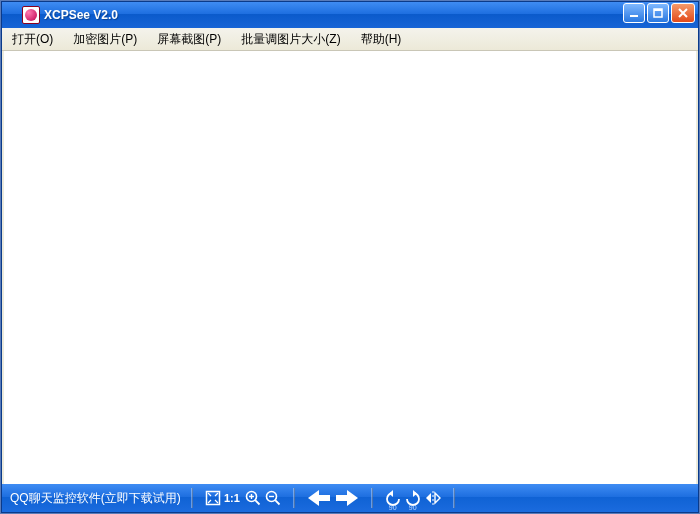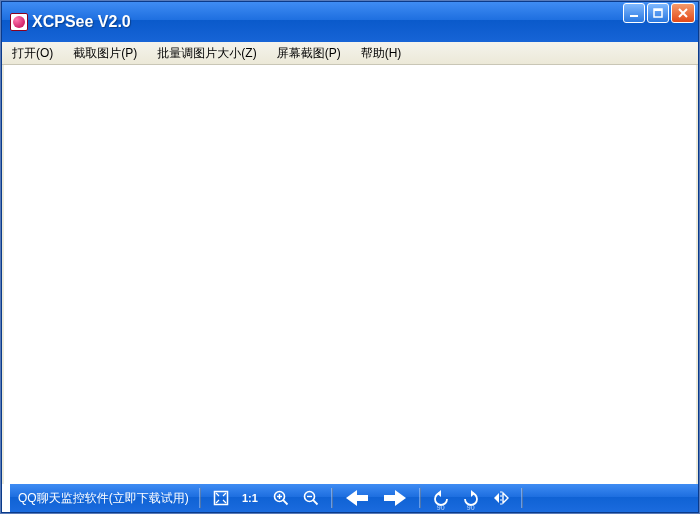--- a/index.html
+++ b/index.html
@@ -1,37 +1,37 @@
 <!DOCTYPE html>
 <html><head>
 <meta charset="utf-8">
 <style>
   html,body{margin:0;padding:0;width:700px;height:514px;overflow:hidden;font-family:"Microsoft YaHei","SimSun",Arial,sans-serif;background:#5a7bb8;}
   .window{position:absolute;left:1px;top:1px;width:698px;height:512px;border:1px solid #0a3a8a;box-sizing:border-box;background:#fff;display:flex;flex-direction:column;}
   
-  .titlebar{height:40px;background:linear-gradient(to bottom,#3f8cf3 0%,#1e6fe0 45%,#0a5acb 46%,#1764d6 100%);display:flex;align-items:center;color:#fff;font-size:16px;font-weight:bold;padding-left:8px;position:relative;}
+  .titlebar{height:26px;background:linear-gradient(to bottom,#3f8cf3 0%,#1e6fe0 45%,#0a5acb 46%,#1764d6 100%);display:flex;align-items:center;color:#fff;font-size:12px;font-weight:bold;padding-left:20px;position:relative;}
   .titlebar .app-icon{width:16px;height:16px;background:#fff;border:1px solid #8a0020;border-radius:2px;margin-right:4px;position:relative;flex:0 0 auto;}
   .titlebar .app-icon::before{content:"";position:absolute;inset:2px;border-radius:50%;background:radial-gradient(circle at 30% 30%,#ff7ab0,#c00050);}
   .titlebar .title-text{flex:1 1 auto;white-space:nowrap;text-shadow:1px 1px 1px rgba(0,0,0,.3);}
   .win-btns{display:flex;height:100%;align-items:flex-start;padding-top:2px;padding-right:3px;gap:2px;}
   .win-btn{width:22px;height:20px;border:1px solid #fff;border-radius:3px;display:flex;align-items:center;justify-content:center;box-sizing:border-box;}
   .win-min,.win-max{background:linear-gradient(to bottom,#7fb8ff,#2a78e0);}
   .win-close{background:linear-gradient(to bottom,#f59a6a,#e24a1a);width:24px;}
   .win-btn svg{display:block;}
   
   .menubar{height:22px;background:linear-gradient(to bottom,#f4f3ec,#ece9d8);border-bottom:1px solid #c9c6b6;display:flex;align-items:center;font-size:12px;color:#000;padding:0 4px;gap:8px;}
   .menubar .mitem{padding:2px 6px;white-space:nowrap;cursor:default;}
   .menubar .mitem.disabled{color:#9e9b8e;}
   
   .content{flex:1 1 auto;background:#fff;border-left:2px solid #eceadb;border-right:2px solid #eceadb;}
   
-  .toolbar{height:28px;background:linear-gradient(to bottom,#3f8cf3 0%,#1e6fe0 45%,#0f62d4 46%,#1b6bde 100%);display:flex;align-items:center;color:#fff;font-size:12px;padding:0 8px;gap:0;margin-left:8px;}
+  .toolbar{height:28px;background:linear-gradient(to bottom,#3f8cf3 0%,#1e6fe0 45%,#0f62d4 46%,#1b6bde 100%);display:flex;align-items:center;color:#fff;font-size:12px;padding:0 8px;gap:0;}
   .toolbar .link{white-space:nowrap;padding-right:8px;cursor:pointer;}
   .tool-sep{width:1px;height:20px;background:rgba(255,255,255,.35);border-right:1px solid rgba(0,0,0,.25);margin:0 2px;}
-  .tool-group{display:flex;align-items:center;gap:10px;padding:0 8px;}
+  .tool-group{display:flex;align-items:center;padding:0 8px;}
   .tool-btn{width:20px;height:20px;display:flex;align-items:center;justify-content:center;cursor:pointer;position:relative;}
   .tool-btn svg{display:block;}
   .rot-label{position:absolute;bottom:-3px;font-size:7px;color:#bcd8ff;width:100%;text-align:center;line-height:7px;pointer-events:none;}
   .arrow-big{width:28px;height:22px;}
   .spacer{flex:1 1 auto;}
 </style>
 </head>
 <body>
 
 <div class="window">
@@ -54,23 +54,23 @@
       <div class="win-btn win-close">
         <svg width="10" height="10" viewBox="0 0 10 10">
             <path d="M1 1 L9 9 M9 1 L1 9" stroke="#fff" stroke-width="2"></path>
           </svg>
       </div>
     </div>
   </div>
 
   <div class="menubar">
     <div class="mitem">打开(O)</div>
-    <div class="mitem">截取图片(P)</div>
+    <div class="mitem">加密图片(P)</div>
+    <div class="mitem">屏幕截图(P)</div>
     <div class="mitem">批量调图片大小(Z)</div>
-    <div class="mitem">屏幕截图(P)</div>
     <div class="mitem">帮助(H)</div>
   </div>
 
   <div class="content"></div>
 
   <div class="toolbar">
     <div class="link">QQ聊天监控软件(立即下载试用)</div>
 
     <div class="tool-sep"></div>
     <div class="tool-group">

